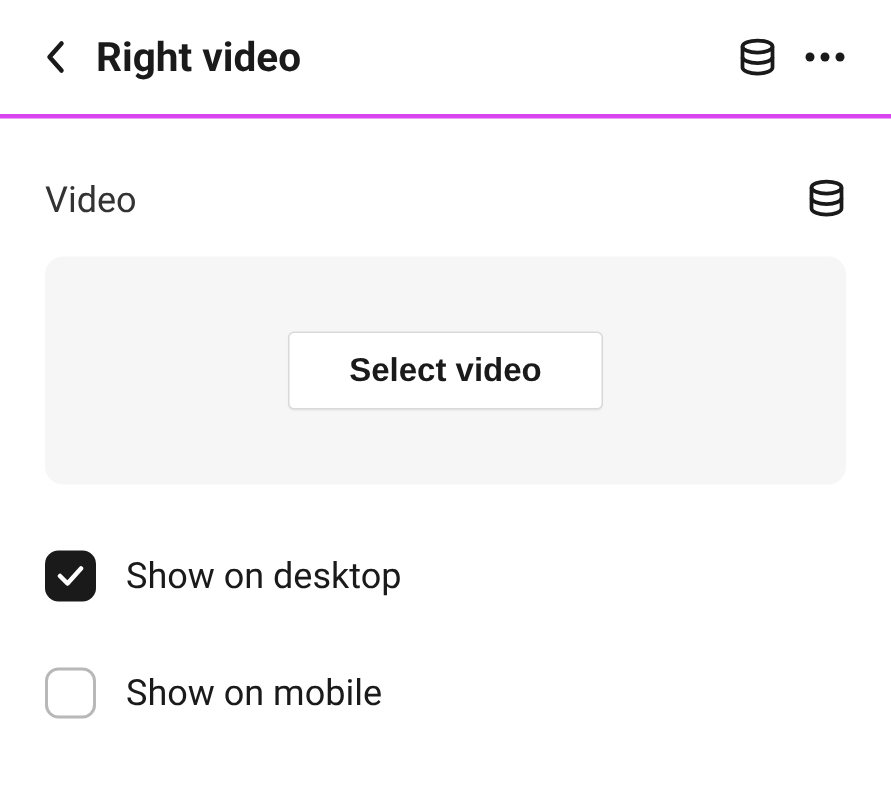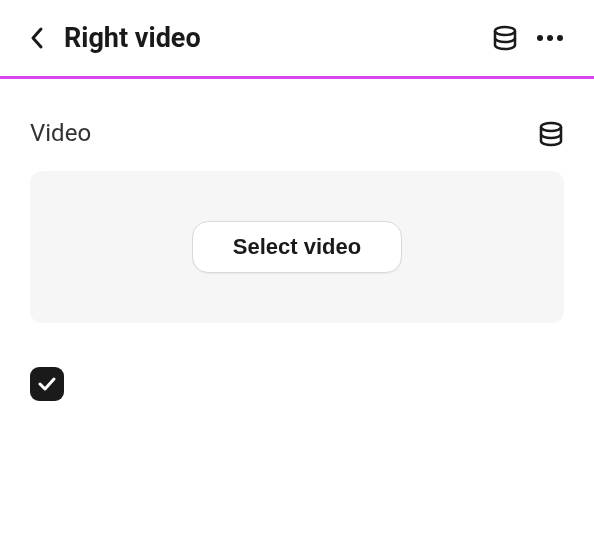--- a/index.html
+++ b/index.html
@@ -37,41 +37,41 @@
       display: flex;
       align-items: center;
       justify-content: center;
       cursor: pointer;
     }
     .section {
       padding: 40px 30px 0 30px;
     }
     .section-label-row {
       display: flex;
-      align-items: flex-end;
+      align-items: flex-start;
       justify-content: space-between;
       margin-bottom: 24px;
     }
     .section-label {
       font-size: 24px;
       font-weight: 400;
       color: #333;
     }
     .video-well {
       background: #f6f6f6;
       border-radius: 12px;
       height: 152px;
       display: flex;
       align-items: center;
       justify-content: center;
     }
     .select-video-btn {
       background: #ffffff;
       border: 1px solid #d9d9d9;
-      border-radius: 16px;
+      border-radius: 4px;
       padding: 12px 40px;
       font-size: 22px;
       font-weight: 600;
       color: #1a1a1a;
       cursor: pointer;
       box-shadow: 0 1px 1px rgba(0,0,0,0.05);
     }
     .checkbox-row {
       display: flex;
       align-items: center;
@@ -146,15 +146,20 @@
   <div class="video-well">
     <button class="select-video-btn">Select video</button>
   </div>
 
   <div class="checkbox-row">
     <div class="checkbox checked">
       <svg width="18" height="14" viewBox="0 0 18 14" fill="none">
         <path d="M2 7 L7 12 L16 2" stroke="#ffffff" stroke-width="3" stroke-linecap="round" stroke-linejoin="round"></path>
       </svg>
     </div>
+    <div class="checkbox-label">Show on desktop</div>
   </div>
 
+  <div class="checkbox-row">
+    <div class="checkbox unchecked"></div>
+    <div class="checkbox-label">Show on mobile</div>
+  </div>
 </div>
 
 </body></html>

